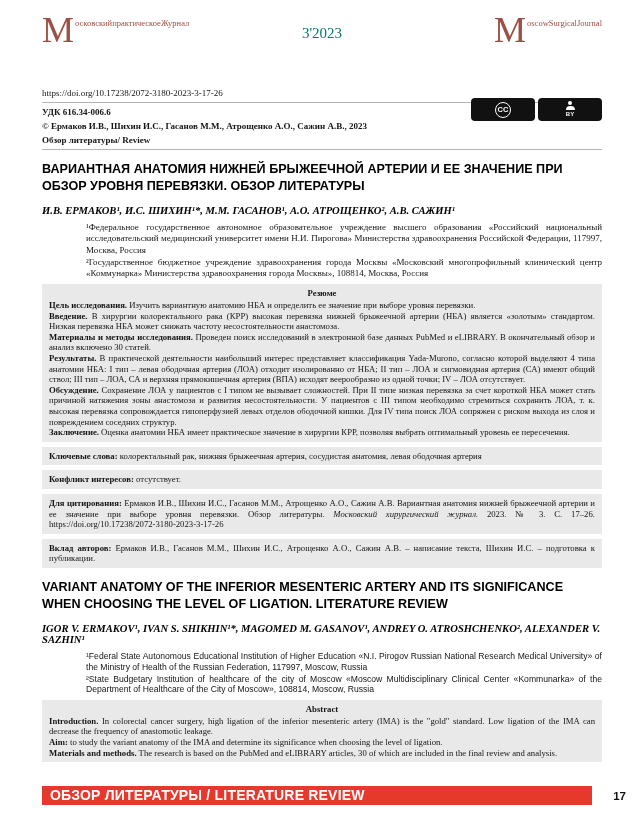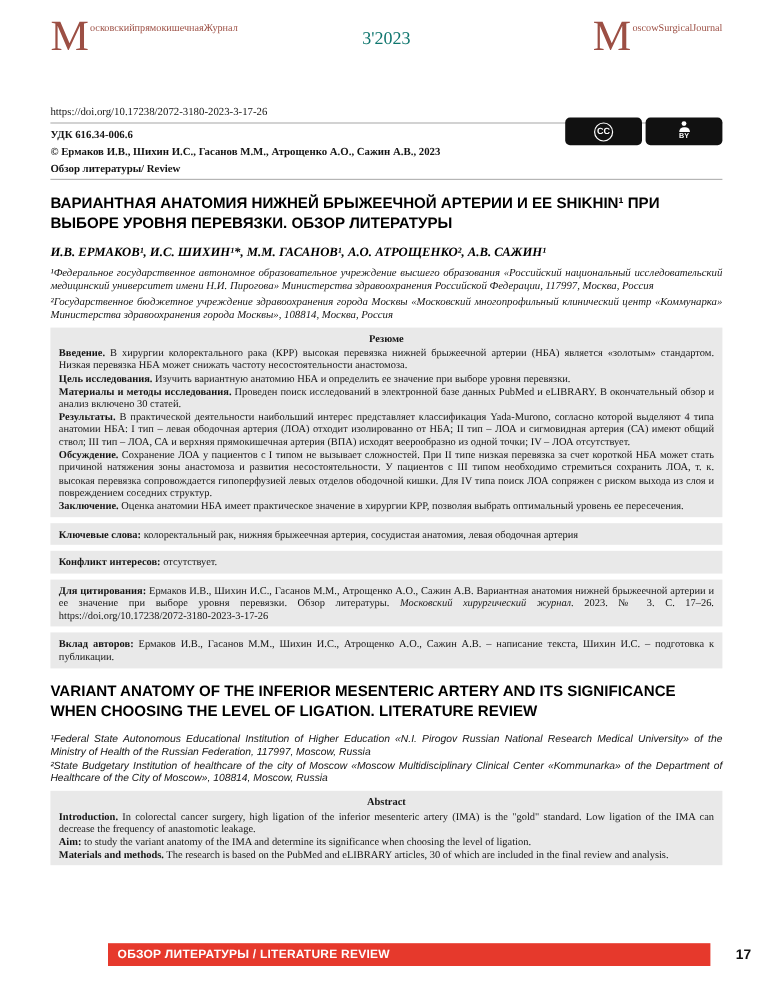--- a/index.html
+++ b/index.html
@@ -29,44 +29,44 @@
   .cc-badges{position:absolute;top:12px;right:0;display:flex;gap:3px;cursor:pointer;}
   .badge{width:64px;height:23px;background:#111;border-radius:4px;display:flex;align-items:center;justify-content:center;flex-direction:column;}
   .cc-circle{width:16px;height:16px;border:1.5px solid #fff;border-radius:50%;color:#fff;
     font-family:"Liberation Sans",sans-serif;font-weight:bold;font-size:7.5px;line-height:13px;text-align:center;box-sizing:border-box;}
   .person-head{display:block;width:4px;height:4px;border-radius:50%;background:#fff;margin:0 auto;}
   .person-body{display:block;width:9px;height:4px;border-radius:4px 4px 0 0;background:#fff;margin:1px auto 0;}
   .by-label{color:#fff;font-family:"Liberation Sans",sans-serif;font-weight:bold;font-size:6px;line-height:7px;margin-top:1px;}
   
   .title{font-family:"Liberation Sans","DejaVu Sans",sans-serif;font-weight:bold;font-size:12.6px;line-height:17px;color:#000;margin-top:11px;}
   .authors{font-weight:bold;font-style:italic;font-size:10.6px;margin-top:10px;color:#000;}
-  .affiliations{margin-top:6px;font-style:italic;font-size:9px;line-height:11.3px;text-align:justify;}
+  .affiliations{margin-top:6px;font-size:9px;line-height:11.3px;text-align:justify;margin-left:44px;}
   .affiliations p{margin:0 0 1px 0;}
   .affiliations.sans{font-family:"Liberation Sans","DejaVu Sans",sans-serif;font-size:8.6px;line-height:10.8px;}
   
   .gray{background:var(--box-gray);padding:4px 7px;margin-top:5px;font-size:8.7px;line-height:10.6px;text-align:justify;}
   .gray p{margin:0;}
   .box-heading{font-weight:bold;text-align:center;margin-bottom:1px;}
   
   .footer{position:absolute;left:42px;right:18px;bottom:15px;display:flex;align-items:center;gap:10px;}
   .footer-bar{flex:1;background:var(--footer-red);color:#fff;font-family:"Liberation Sans",sans-serif;
-    font-weight:bold;font-size:10px;line-height:19px;padding:0 8px;letter-spacing:.2px;margin-left:48px;}
+    font-weight:bold;font-size:14px;line-height:19px;padding:0 8px;letter-spacing:.2px;}
   .page-num{font-family:"Liberation Sans",sans-serif;font-weight:bold;font-size:11.5px;color:#111;min-width:24px;text-align:right;}
 </style>
 </head>
 <body>
 
 <div class="page">
 
   <header class="header">
     <div class="logo left">
       <span class="dropcap">М</span>
       <span class="logo-lines">
         <span>осковский</span>
-        <span>прямокишечная</span>
+        <span>практическое</span>
         <span>Журнал</span>
       </span>
     </div>
     <div class="issue">3'2023</div>
     <div class="logo right">
       <span class="dropcap">M</span>
       <span class="logo-lines">
         <span>oscow</span>
         <span>Surgical</span>
         <span>Journal</span>
@@ -88,33 +88,33 @@
       </span>
     </div>
     <div class="meta-row">https://doi.org/10.17238/2072-3180-2023-3-17-26</div>
     <div class="rule"></div>
     <div class="meta-row bold">УДК 616.34-006.6</div>
     <div class="meta-row bold">© Ермаков И.В., Шихин И.С., Гасанов М.М., Атрощенко А.О., Сажин А.В., 2023</div>
     <div class="meta-row bold">Обзор литературы/ Review</div>
     <div class="rule"></div>
   </div>
 
-  <h1 class="title">ВАРИАНТНАЯ АНАТОМИЯ НИЖНЕЙ БРЫЖЕЕЧНОЙ АРТЕРИИ И ЕЕ SHIKHIN¹ ПРИ ВЫБОРЕ УРОВНЯ ПЕРЕВЯЗКИ. ОБЗОР ЛИТЕРАТУРЫ</h1>
+  <h1 class="title">ВАРИАНТНАЯ АНАТОМИЯ НИЖНЕЙ БРЫЖЕЕЧНОЙ АРТЕРИИ И ЕЕ ЗНАЧЕНИЕ ПРИ ОБЗОР УРОВНЯ ПЕРЕВЯЗКИ. ОБЗОР ЛИТЕРАТУРЫ</h1>
 
   <div class="authors">И.В. ЕРМАКОВ¹, И.С. ШИХИН¹*, М.М. ГАСАНОВ¹, А.О. АТРОЩЕНКО², А.В. САЖИН¹</div>
 
   <div class="affiliations">
     <p>¹Федеральное государственное автономное образовательное учреждение высшего образования «Российский национальный исследовательский медицинский университет имени Н.И. Пирогова» Министерства здравоохранения Российской Федерации, 117997, Москва, Россия</p>
     <p>²Государственное бюджетное учреждение здравоохранения города Москвы «Московский многопрофильный клинический центр «Коммунарка» Министерства здравоохранения города Москвы», 108814, Москва, Россия</p>
   </div>
 
   <section class="gray">
     <div class="box-heading">Резюме</div>
+    <p><b>Цель исследования.</b><span> Изучить вариантную анатомию НБА и определить ее значение при выборе уровня перевязки.</span></p>
     <p><b>Введение.</b><span> В хирургии колоректального рака (КРР) высокая перевязка нижней брыжеечной артерии (НБА) является «золотым» стандартом. Низкая перевязка НБА может снижать частоту несостоятельности анастомоза.</span></p>
-    <p><b>Цель исследования.</b><span> Изучить вариантную анатомию НБА и определить ее значение при выборе уровня перевязки.</span></p>
     <p><b>Материалы и методы исследования.</b><span> Проведен поиск исследований в электронной базе данных PubMed и eLIBRARY. В окончательный обзор и анализ включено 30 статей.</span></p>
     <p><b>Результаты.</b><span> В практической деятельности наибольший интерес представляет классификация Yada-Murono, согласно которой выделяют 4 типа анатомии НБА: I тип – левая ободочная артерия (ЛОА) отходит изолированно от НБА; II тип – ЛОА и сигмовидная артерия (СА) имеют общий ствол; III тип – ЛОА, СА и верхняя прямокишечная артерия (ВПА) исходят веерообразно из одной точки; IV – ЛОА отсутствует.</span></p>
     <p><b>Обсуждение.</b><span> Сохранение ЛОА у пациентов с I типом не вызывает сложностей. При II типе низкая перевязка за счет короткой НБА может стать причиной натяжения зоны анастомоза и развития несостоятельности. У пациентов с III типом необходимо стремиться сохранить ЛОА, т. к. высокая перевязка сопровождается гипоперфузией левых отделов ободочной кишки. Для IV типа поиск ЛОА сопряжен с риском выхода из слоя и повреждением соседних структур.</span></p>
     <p><b>Заключение.</b><span> Оценка анатомии НБА имеет практическое значение в хирургии КРР, позволяя выбрать оптимальный уровень ее пересечения.</span></p>
   </section>
 
   <section class="gray">
     <p><b>Ключевые слова:</b><span> колоректальный рак, нижняя брыжеечная артерия, сосудистая анатомия, левая ободочная артерия</span></p>
   </section>
 
@@ -125,20 +125,21 @@
   <section class="gray">
     <p><b>Для цитирования:</b><span> Ермаков И.В., Шихин И.С., Гасанов М.М., Атрощенко А.О., Сажин А.В. Вариантная анатомия нижней брыжеечной артерии и ее значение при выборе уровня перевязки. Обзор литературы. </span><i>Московский хирургический журнал.</i><span> 2023. № 3. С. 17–26. https://doi.org/10.17238/2072-3180-2023-3-17-26</span></p>
   </section>
 
   <section class="gray">
     <p><b>Вклад авторов:</b><span> Ермаков И.В., Гасанов М.М., Шихин И.С., Атрощенко А.О., Сажин А.В. – написание текста, Шихин И.С. – подготовка к публикации.</span></p>
   </section>
 
   <h1 class="title">VARIANT ANATOMY OF THE INFERIOR MESENTERIC ARTERY AND ITS SIGNIFICANCE WHEN CHOOSING THE LEVEL OF LIGATION. LITERATURE REVIEW</h1>
 
+  <div class="authors">IGOR V. ERMAKOV¹, IVAN S. SHIKHIN¹*, MAGOMED M. GASANOV¹, ANDREY O. ATROSHCHENKO², ALEXANDER V. SAZHIN¹</div>
 
   <div class="affiliations sans">
     <p>¹Federal State Autonomous Educational Institution of Higher Education «N.I. Pirogov Russian National Research Medical University» of the Ministry of Health of the Russian Federation, 117997, Moscow, Russia</p>
     <p>²State Budgetary Institution of healthcare of the city of Moscow «Moscow Multidisciplinary Clinical Center «Kommunarka» of the Department of Healthcare of the City of Moscow», 108814, Moscow, Russia</p>
   </div>
 
   <section class="gray">
     <div class="box-heading">Abstract</div>
     <p><b>Introduction.</b><span> In colorectal cancer surgery, high ligation of the inferior mesenteric artery (IMA) is the "gold" standard. Low ligation of the IMA can decrease the frequency of anastomotic leakage.</span></p>
     <p><b>Aim:</b><span> to study the variant anatomy of the IMA and determine its significance when choosing the level of ligation.</span></p>

